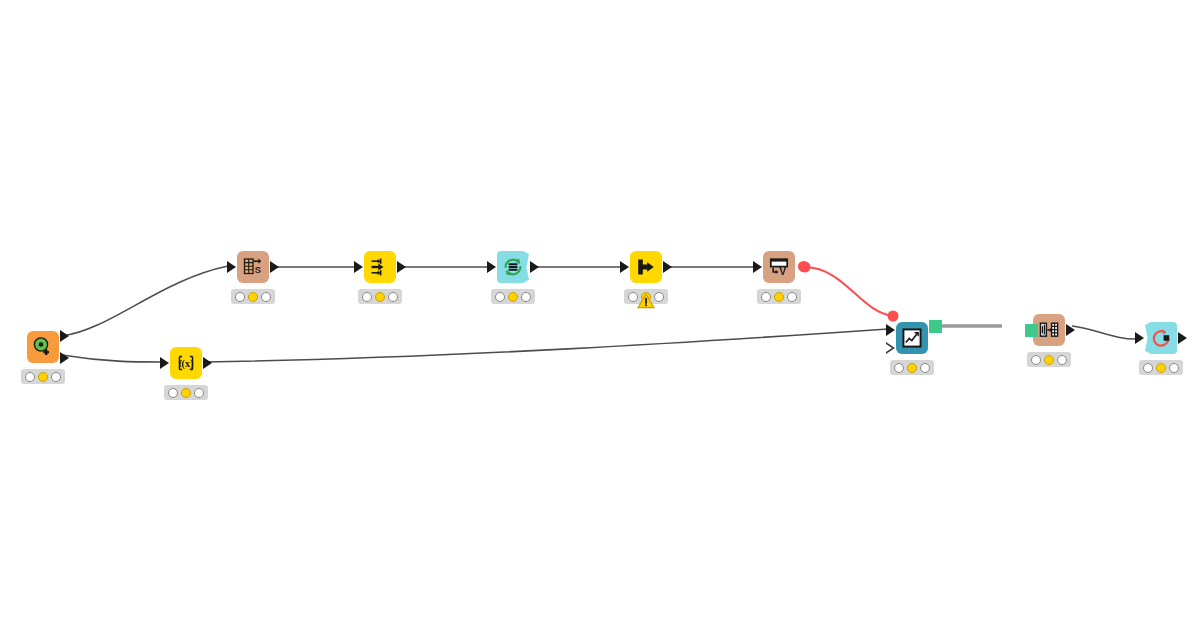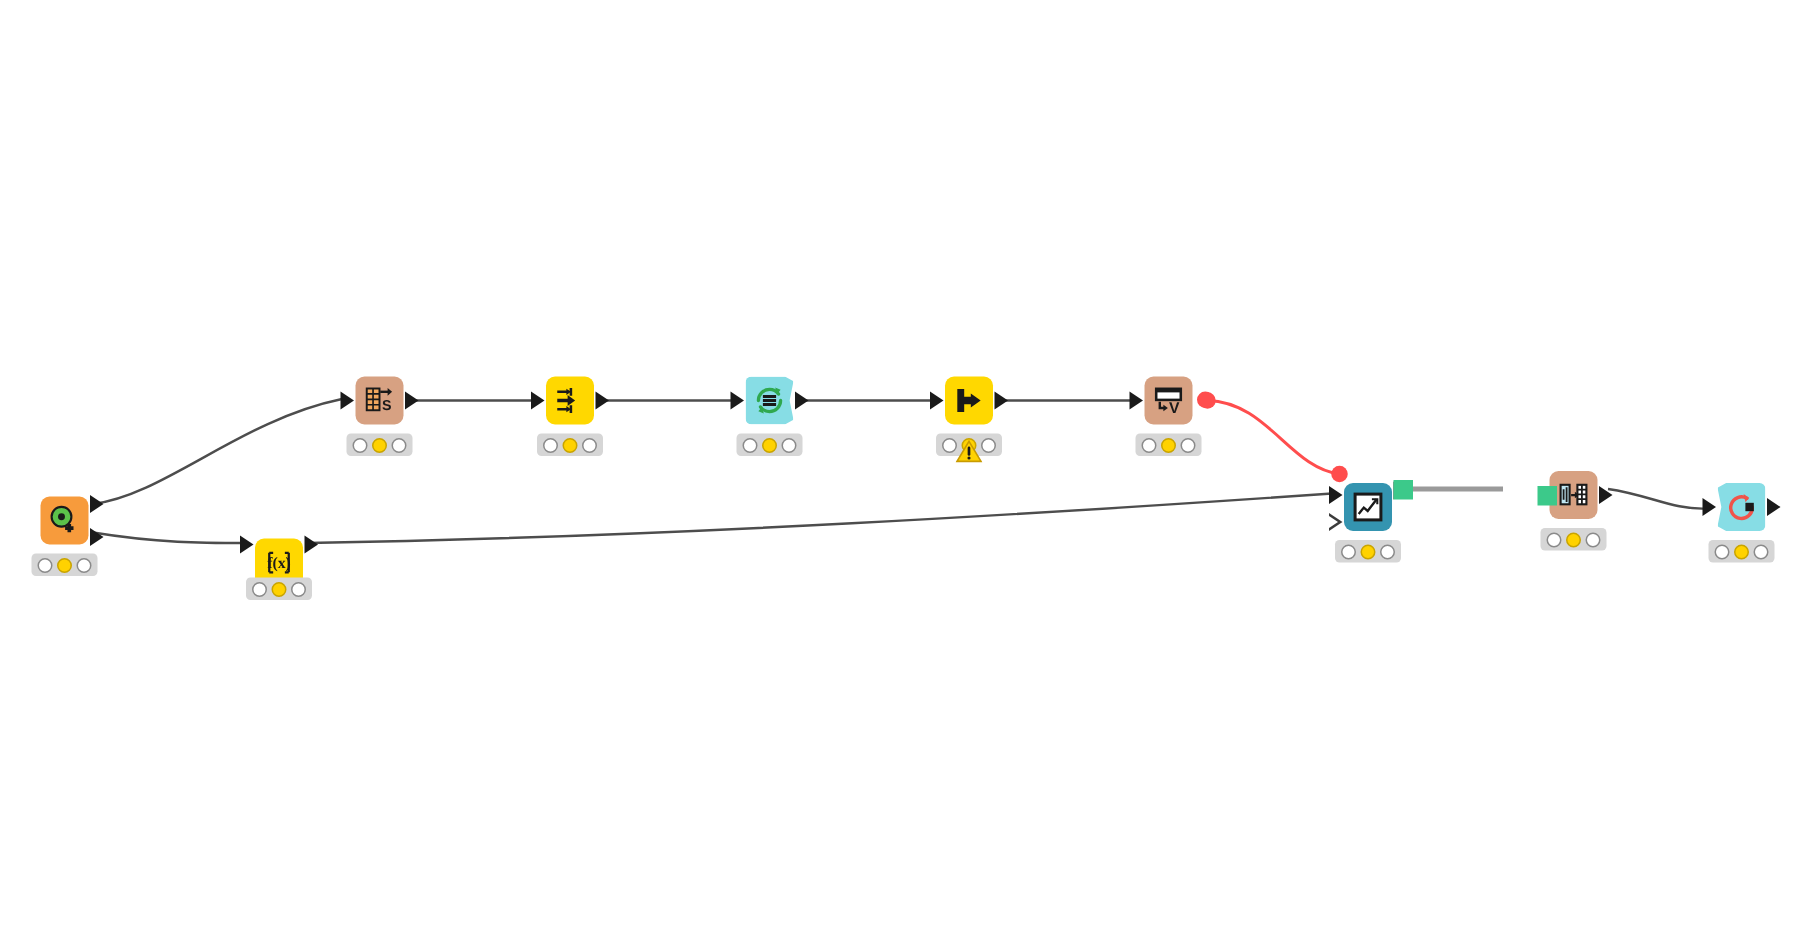--- a/index.html
+++ b/index.html
@@ -143,21 +143,21 @@
         <div class="port" style="left: 17px; top: 5px;">
           <div class="port-tri"></div>
         </div>
         <div class="status" style="left: -22px; top: 22px;">
           <div class="lamp"></div>
           <div class="lamp on-yellow"></div>
           <div class="lamp"></div>
         </div>
       </div>
       <div class="node" style="left: 186px; top: 363px;">
-        <div class="node-body" style="background: rgb(255, 216, 0); margin-top: 12px;">
+        <div class="node-body" style="background: rgb(255, 216, 0);">
           <div class="icon-wrap">
             <svg width="22" height="22" viewBox="0 0 22 22">
       <path d="M4.5 4.5h2.6M4.5 4.5v13M4.5 17.5h2.6" stroke="#1a1a1a" stroke-width="1.5" fill="none"></path>
       <path d="M17.5 4.5h-2.6M17.5 4.5v13M17.5 17.5h-2.6" stroke="#1a1a1a" stroke-width="1.5" fill="none"></path>
       <text x="11" y="14.6" font-family="'Liberation Serif',serif" font-size="10.5" font-weight="bold" text-anchor="middle" fill="#1a1a1a">f(x)</text>
     </svg>
           </div>
         </div>
         <div class="port" style="left: -26px; top: -6px;">
           <div class="port-tri"></div>

